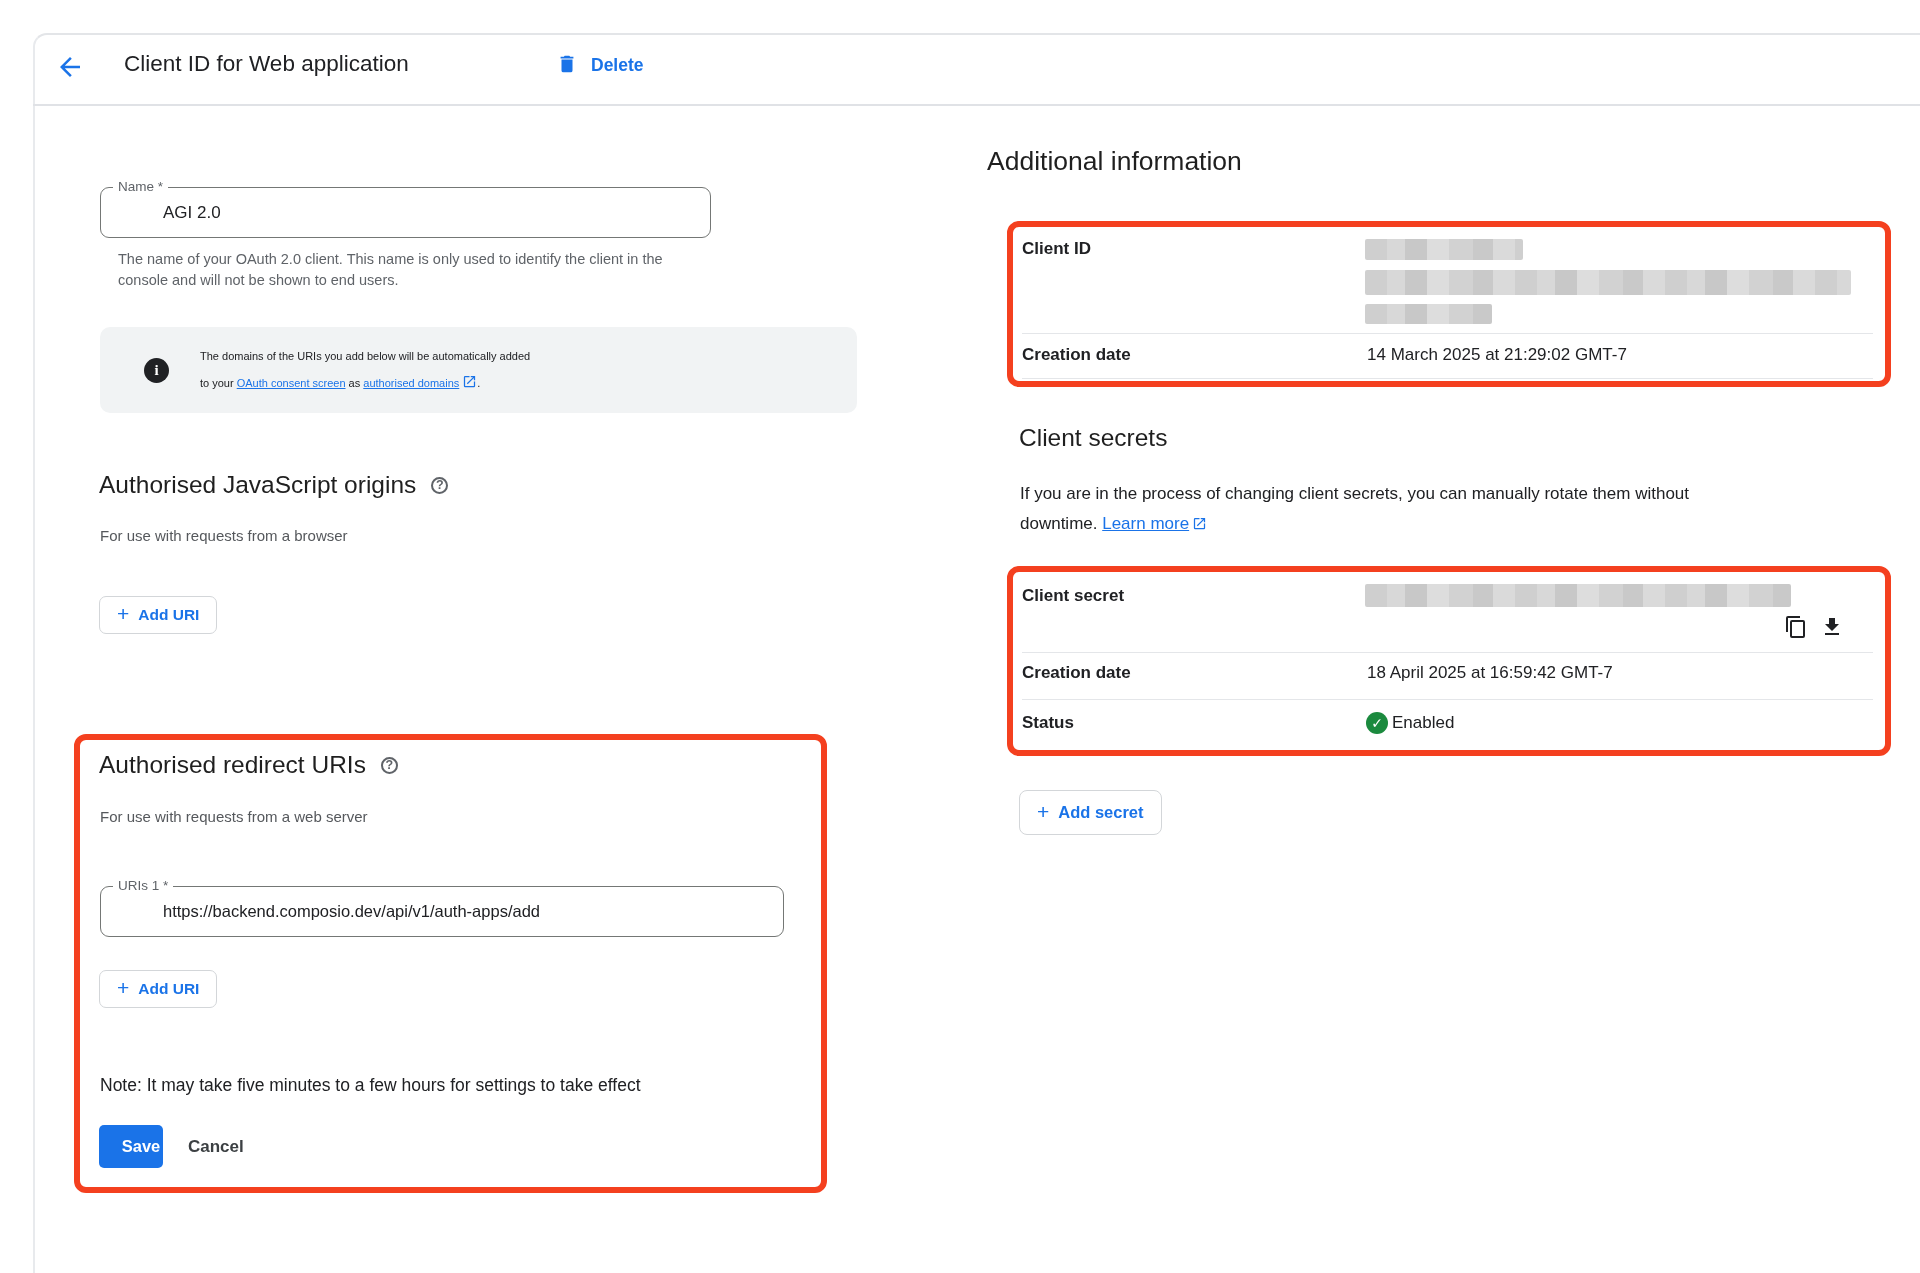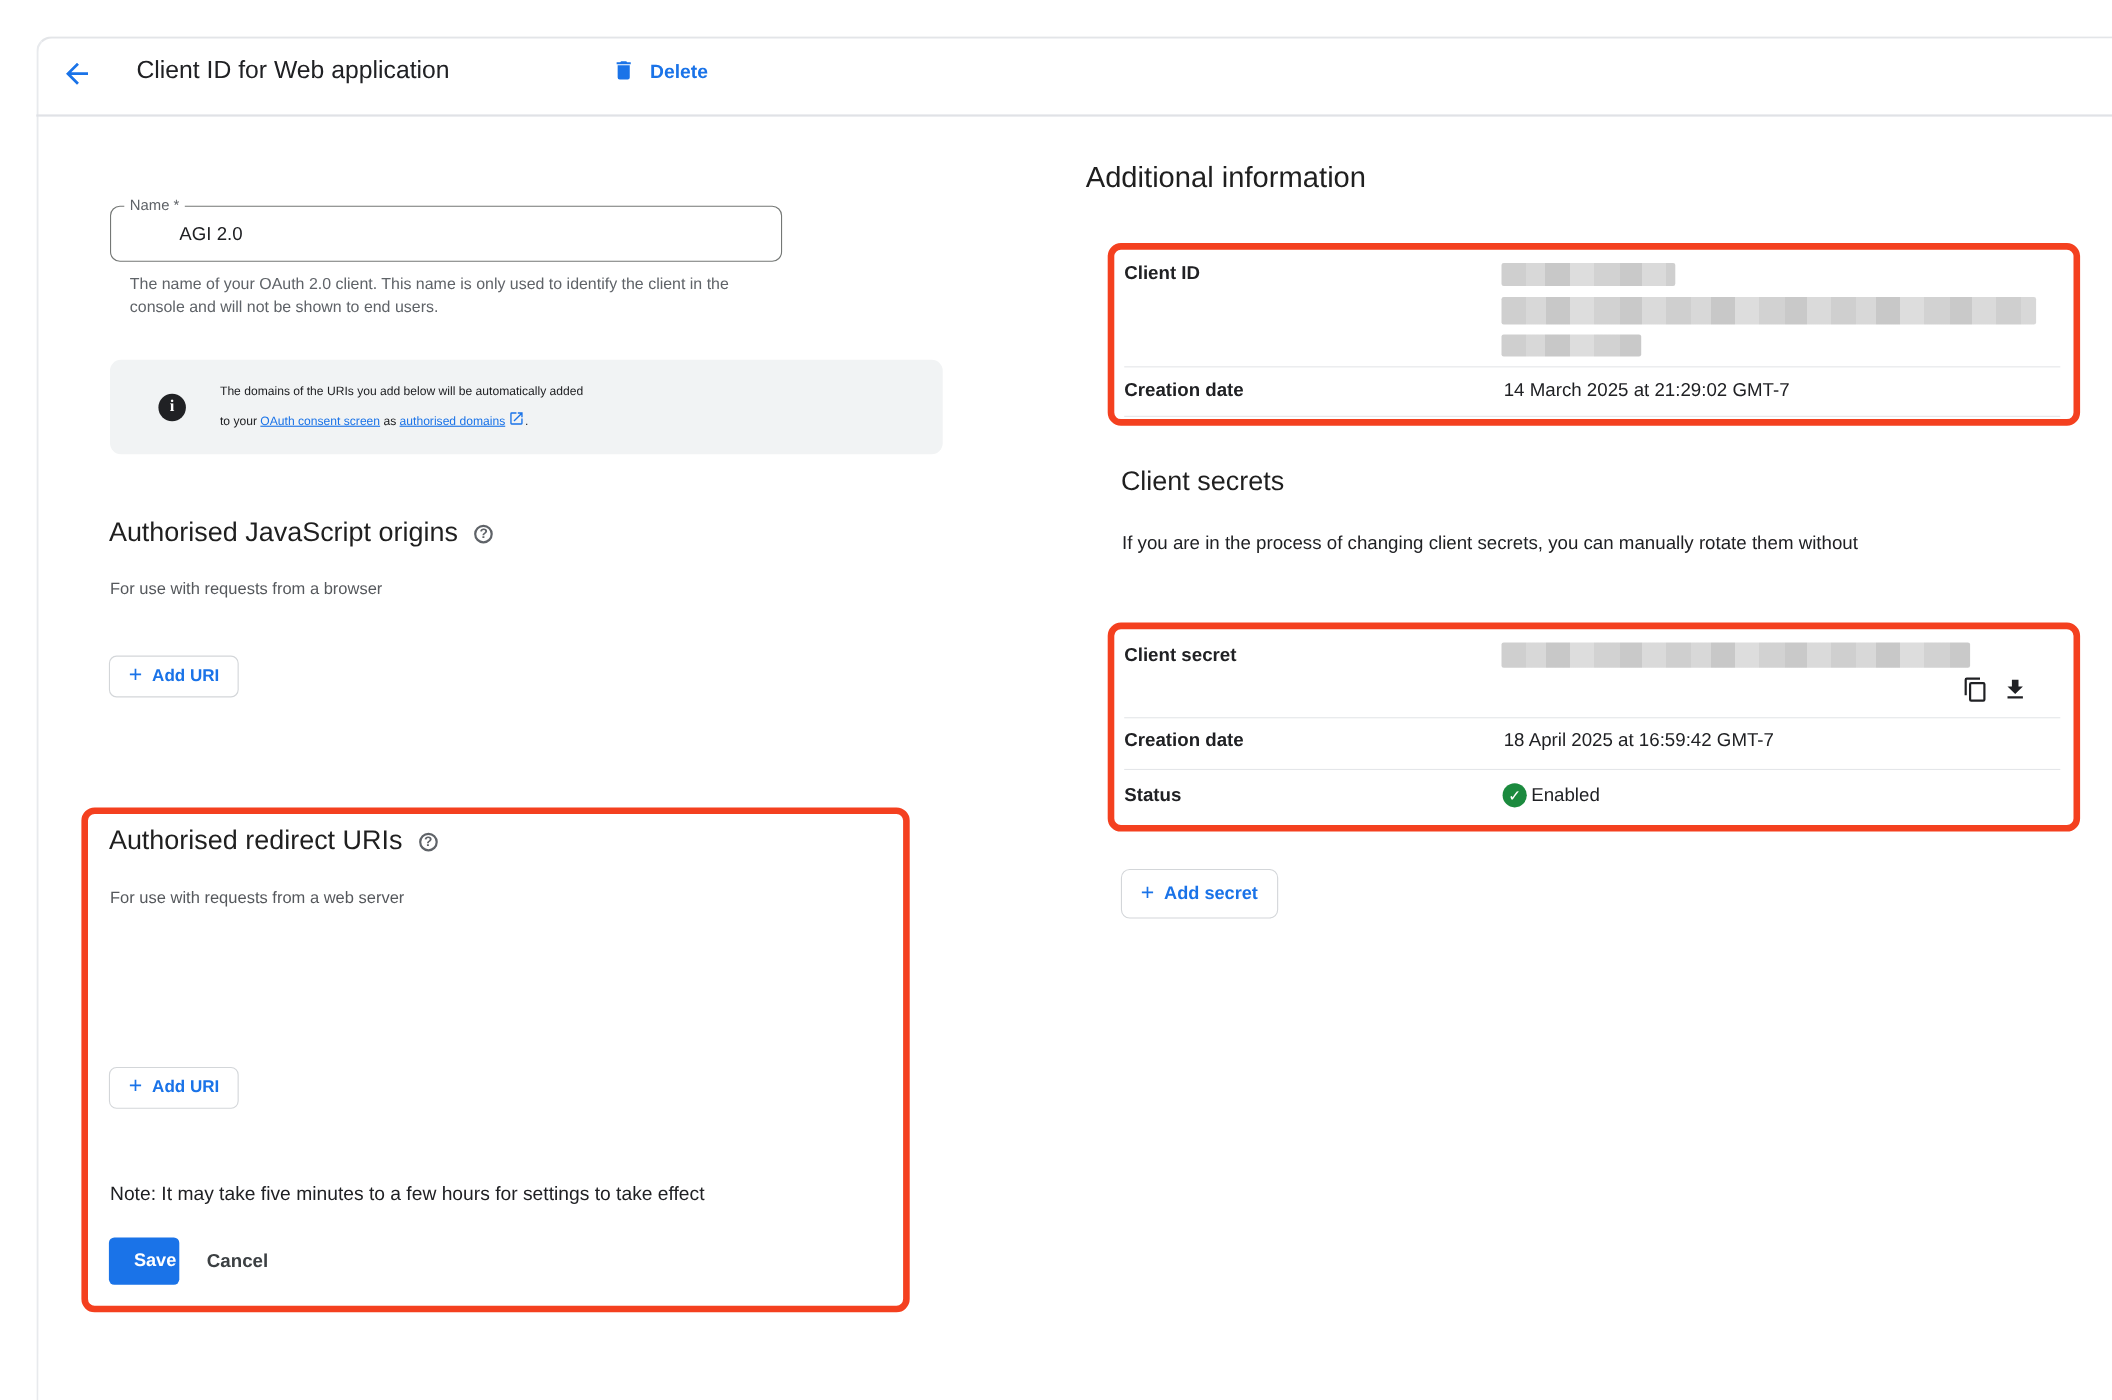--- a/index.html
+++ b/index.html
@@ -159,20 +159,24 @@
     <span class="plus">+</span>
     <span class="lbl">Add URI</span>
   </button>
 
   <div class="section-heading" style="left:99px; top:751px;">
     <span>Authorised redirect URIs</span>
     <span class="help-icon">?</span>
   </div>
   <div class="section-sub" style="left:100px; top:808px;">For use with requests from a web server</div>
 
+  <div class="mfield" id="uris-field">
+    <span class="flabel">URIs 1 *</span>
+    <input type="text" style="font-size: 16.5px;" value="https://backend.composio.dev/api/v1/auth-apps/add">
+  </div>
   <button class="outline-btn" id="add-uri-2">
     <span class="plus">+</span>
     <span class="lbl">Add URI</span>
   </button>
 
   <div class="note-text">Note: It may take five minutes to a few hours for settings to take effect</div>
   <button class="save-btn">Save</button>
   <button class="cancel-btn">Cancel</button>
 
   <div class="additional-heading">Additional information</div>
@@ -182,20 +186,25 @@
   <div class="redact" id="cid-bar2"></div>
   <div class="redact" id="cid-bar3"></div>
   <div class="tdivider" style="top:333px;"></div>
   <div class="row-label" style="top:345px;">Creation date</div>
   <div class="row-value" style="top:345px;">14 March 2025 at 21:29:02 GMT-7</div>
   <div class="tdivider" style="top:378px;"></div>
 
   <div class="section-heading" style="left:1019px; top:424px;">Client secrets</div>
   <div class="secrets-desc">
     <span style="display:block">If you are in the process of changing client secrets, you can manually rotate them without</span>
+    <span style="display:block">
+      <span>downtime. </span><a class="glink">Learn more</a><span class="ext-icon"><svg viewBox="0 0 24 24">
+            <path d="M19 19H5V5h7V3H5a2 2 0 0 0-2 2v14a2 2 0 0 0 2 2h14a2 2 0 0 0 2-2v-7h-2v7zM14 3v2h3.59l-9.83 9.83 1.41 1.41L19 6.41V10h2V3h-7z"></path>
+          </svg></span>
+    </span>
   </div>
 
   <div class="row-label" style="top:586px;">Client secret</div>
   <div class="redact" id="secret-bar"></div>
   <button class="icon-btn" id="copy-btn">
     <span>
       <svg viewBox="0 0 24 24">
           <path d="M16 1H4a2 2 0 0 0-2 2v14h2V3h12V1zm3 4H8a2 2 0 0 0-2 2v14a2 2 0 0 0 2 2h11a2 2 0 0 0 2-2V7a2 2 0 0 0-2-2zm0 16H8V7h11v14z"></path>
         </svg>
     </span>

